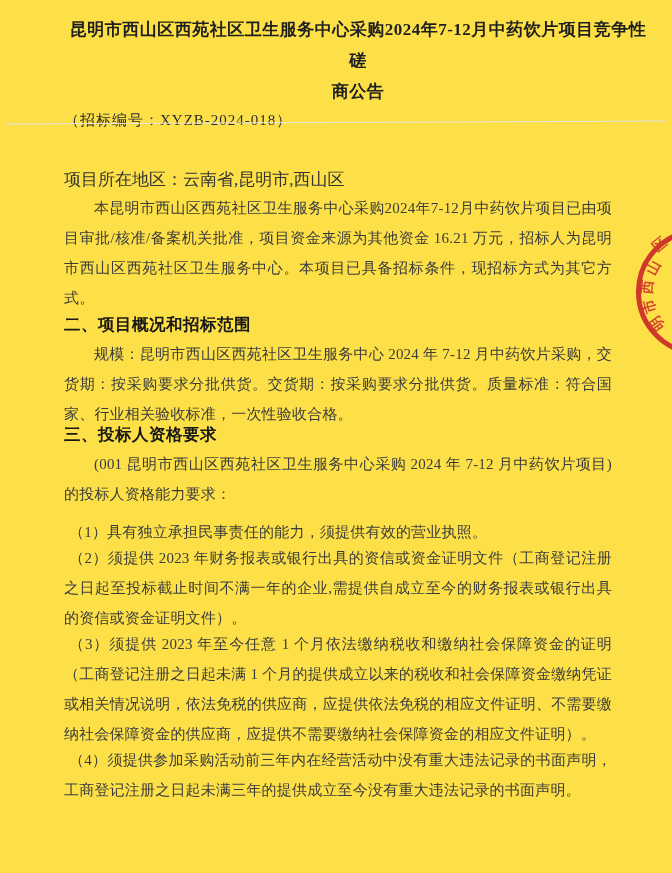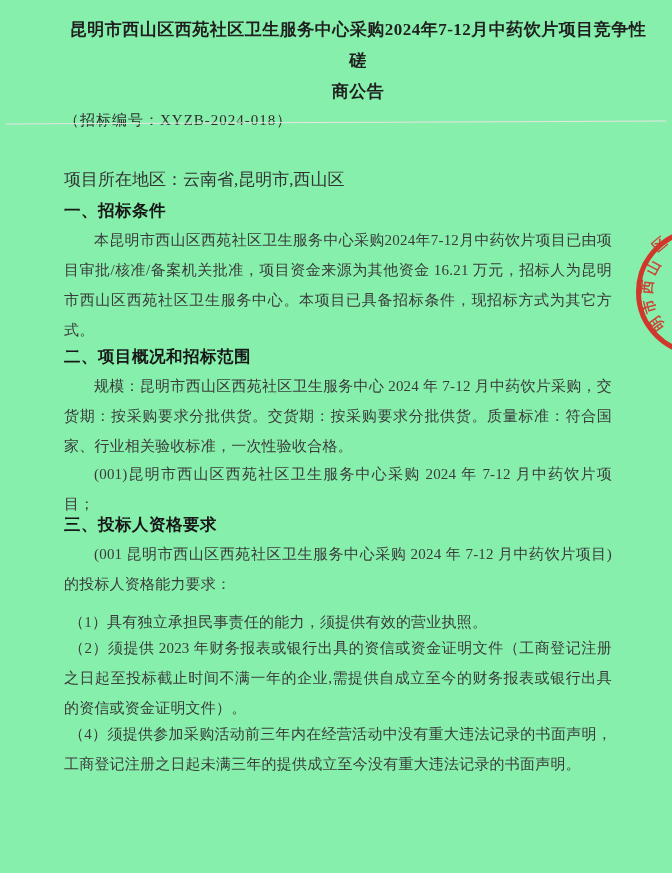--- a/index.html
+++ b/index.html
@@ -1,19 +1,19 @@
 <!DOCTYPE html>
 <html><head>
 <meta charset="utf-8">
 <style>
   html,body{margin:0;padding:0;background:#ffffff;}
   .page{
     position:relative;
     width:672px;height:873px;
-    background:#86efac;
+    background:#fde047;
     overflow:hidden;
     font-family:"Liberation Serif","DejaVu Serif",serif;
     color:#3b3b3b;
     box-sizing:border-box;
     padding:14px 60px 0 64px;
   }
   .doc-title{
     width:588px;
     margin:0 auto;
     text-align:center;
@@ -100,32 +100,31 @@
 
   <div class="doc-title">昆明市西山区西苑社区卫生服务中心采购2024年7-12月中药饮片项目竞争性磋
 商公告</div>
 
   <div class="tender-no">（招标编号：XYZB-2024-018）</div>
 
   <div class="scan-divider"></div>
 
   <div class="location">项目所在地区：云南省,昆明市,西山区</div>
 
-  <div class="sec-heading h1">一、招标条件</div>
   <div class="para indent2 p-s1">本昆明市西山区西苑社区卫生服务中心采购2024年7-12月中药饮片项目已由项目审批/核准/备案机关批准，项目资金来源为其他资金 16.21 万元，招标人为昆明市西山区西苑社区卫生服务中心。本项目已具备招标条件，现招标方式为其它方式。</div>
 
   <div class="sec-heading h2">二、项目概况和招标范围</div>
   <div class="para indent2 p-s2a">规模：昆明市西山区西苑社区卫生服务中心 2024 年 7-12 月中药饮片采购，交货期：按采购要求分批供货。交货期：按采购要求分批供货。质量标准：符合国家、行业相关验收标准，一次性验收合格。</div>
-  <div class="para indent2 p-s2c">(001)昆明市西山区西苑社区卫生服务中心采购 2024 年 7-12 月中药饮片项目；</div>
 
   <div class="sec-heading h3">三、投标人资格要求</div>
   <div class="para indent2 p-intro">(001 昆明市西山区西苑社区卫生服务中心采购 2024 年 7-12 月中药饮片项目)的投标人资格能力要求：</div>
 
   <div class="para indent0 item-1">（1）具有独立承担民事责任的能力，须提供有效的营业执照。</div>
   <div class="para indent0 item-n">（2）须提供 2023 年财务报表或银行出具的资信或资金证明文件（工商登记注册之日起至投标截止时间不满一年的企业,需提供自成立至今的财务报表或银行出具的资信或资金证明文件）。</div>
+  <div class="para indent0 item-n">（3）须提供 2023 年至今任意 1 个月依法缴纳税收和缴纳社会保障资金的证明（工商登记注册之日起未满 1 个月的提供成立以来的税收和社会保障资金缴纳凭证或相关情况说明，依法免税的供应商，应提供依法免税的相应文件证明、不需要缴纳社会保障资金的供应商，应提供不需要缴纳社会保障资金的相应文件证明）。</div>
   <div class="para indent0 item-n">（4）须提供参加采购活动前三年内在经营活动中没有重大违法记录的书面声明，工商登记注册之日起未满三年的提供成立至今没有重大违法记录的书面声明。</div>
 
   <div class="stamp">
     <div class="stamp-ring" style="border-color: rgb(208, 56, 44);"></div>
     <span class="sc sc0" style="color: rgb(208, 56, 44);">区</span>
     <span class="sc sc1" style="color: rgb(208, 56, 44);">山</span>
     <span class="sc sc2" style="color: rgb(208, 56, 44);">西</span>
     <span class="sc sc3" style="color: rgb(208, 56, 44);">市</span>
     <span class="sc sc4" style="color: rgb(208, 56, 44);">明</span>
   </div>

